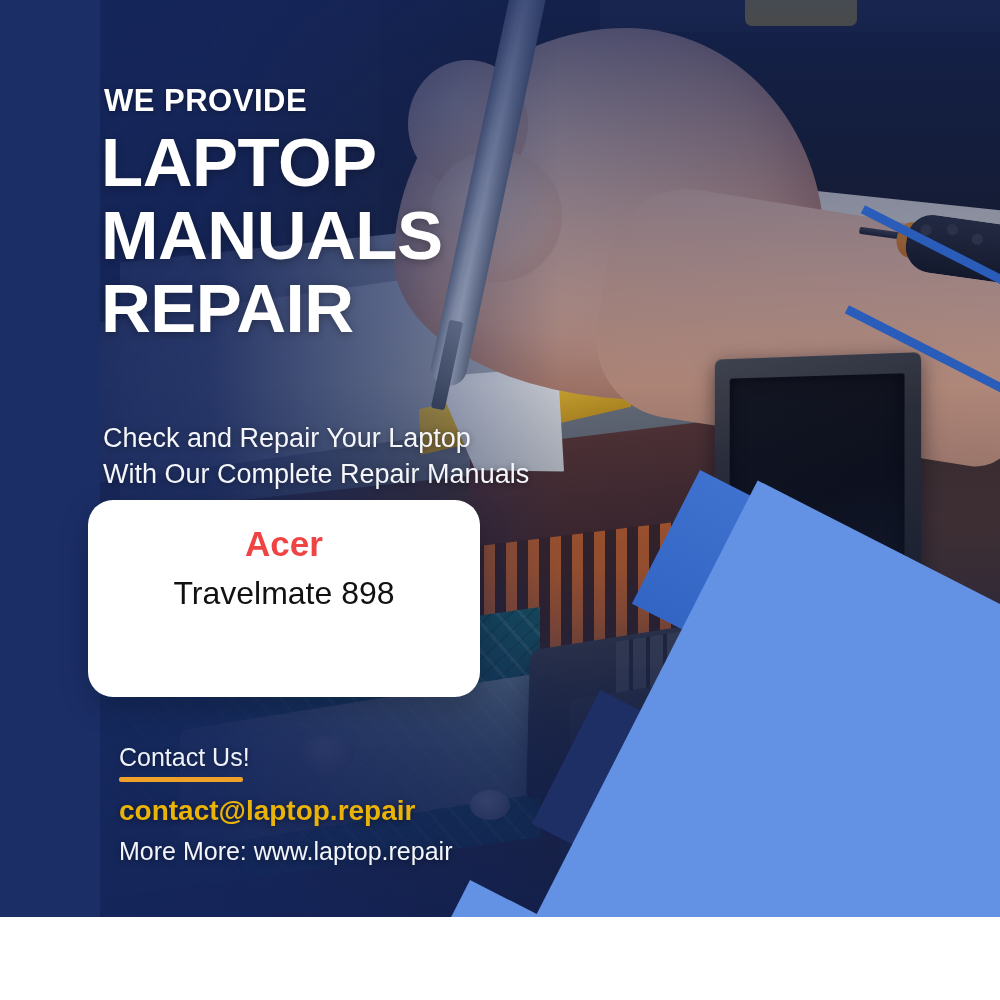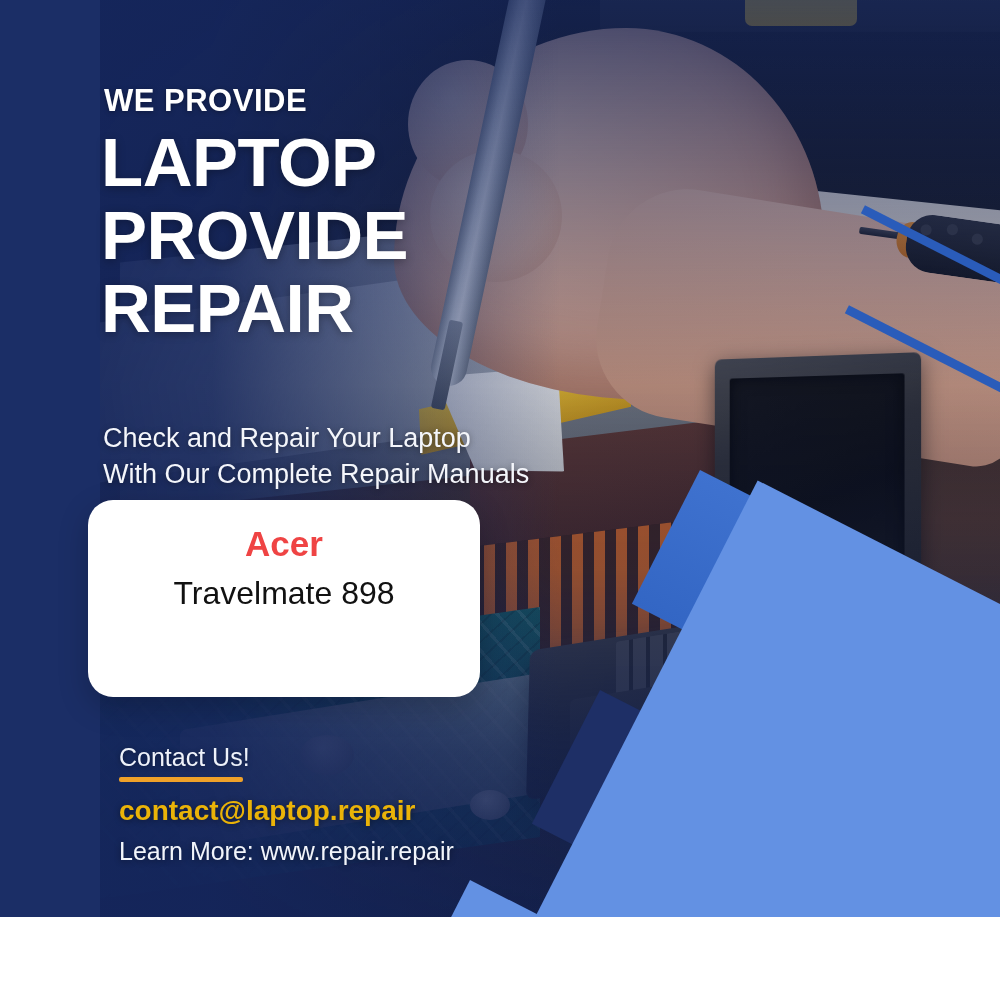--- a/index.html
+++ b/index.html
@@ -549,35 +549,35 @@
     <div class="corner-light"></div>
     <div class="hairline"></div>
   </div>
 
   <div class="content">
 
     <div class="eyebrow">WE PROVIDE</div>
 
     <div class="headline">
       <div>LAPTOP</div>
-      <div>PROVIDE</div>
+      <div>MANUALS</div>
       <div>REPAIR</div>
     </div>
 
     <div class="subtitle">
       <div>Check and Repair Your Laptop</div>
       <div>With Our Complete Repair Manuals</div>
     </div>
 
     <div class="model-card">
       <div class="model-brand">Acer</div>
       <div class="model-name">Travelmate 898</div>
     </div>
 
     <div class="contact-block">
       <div class="contact-label">Contact Us!</div>
       <div class="contact-rule"></div>
       <div class="contact-email">contact@laptop.repair</div>
-      <div class="contact-learn">Learn More: www.repair.repair</div>
+      <div class="contact-learn">More More: www.laptop.repair</div>
     </div>
 
   </div>
 </div>
 
 </body></html>

